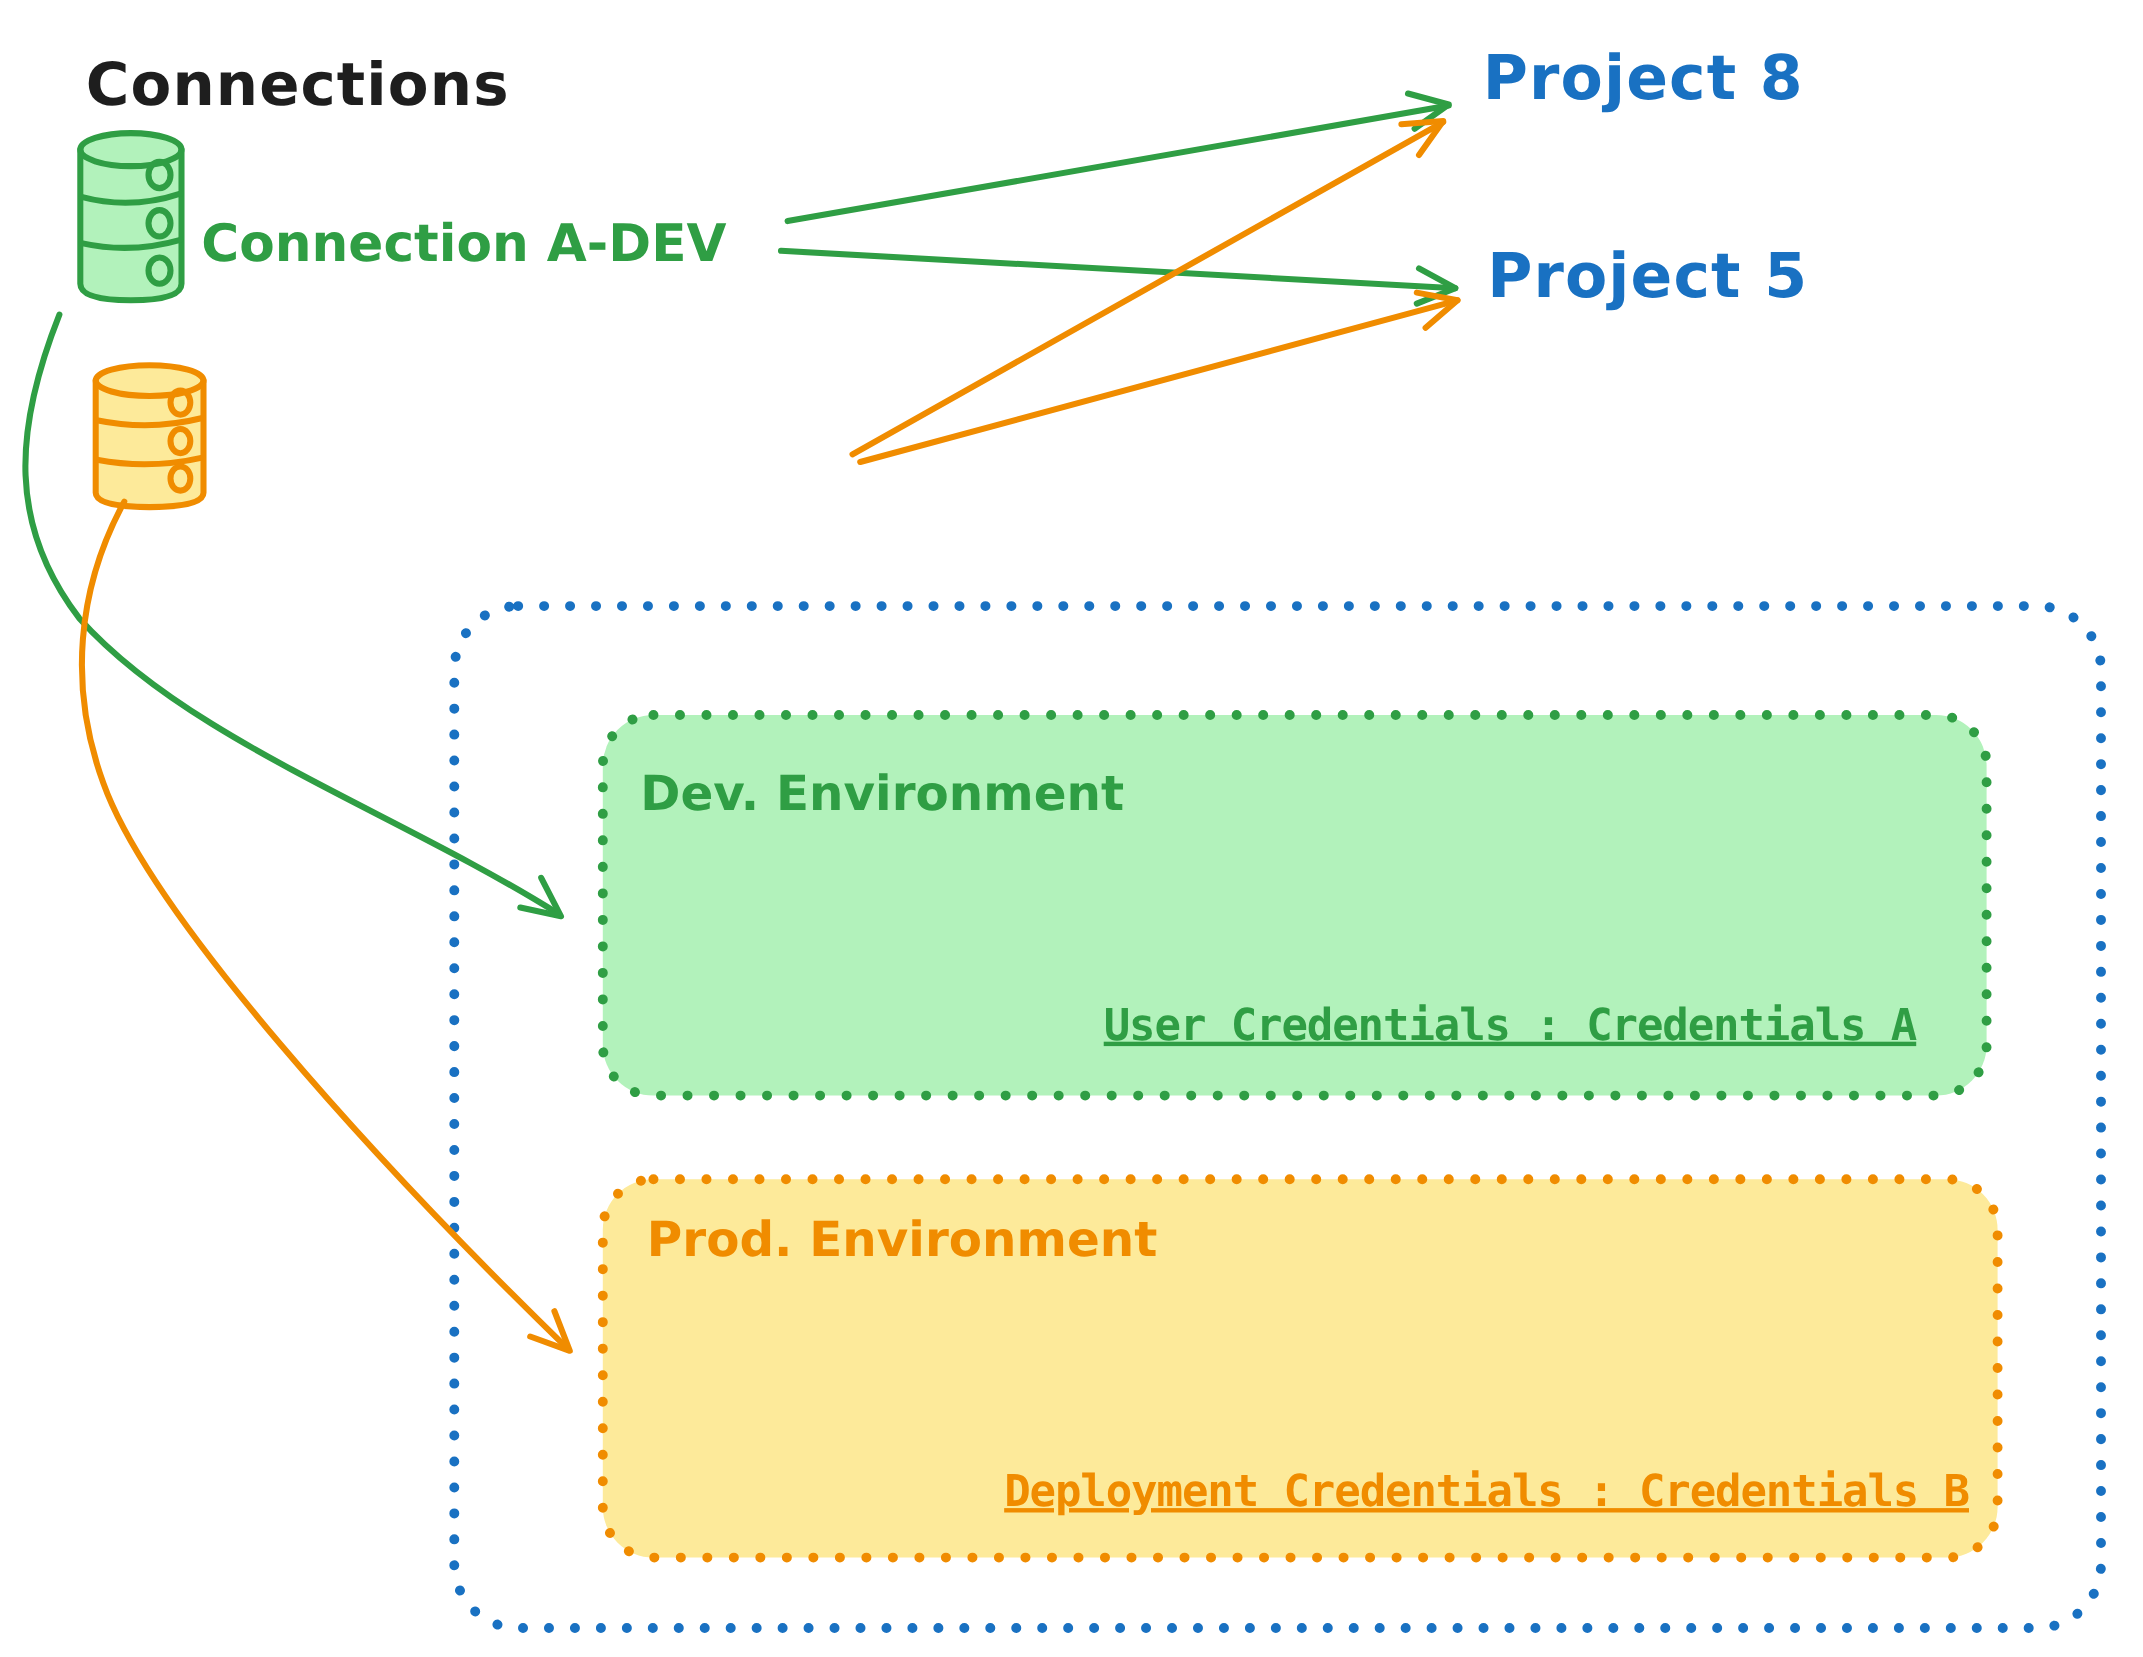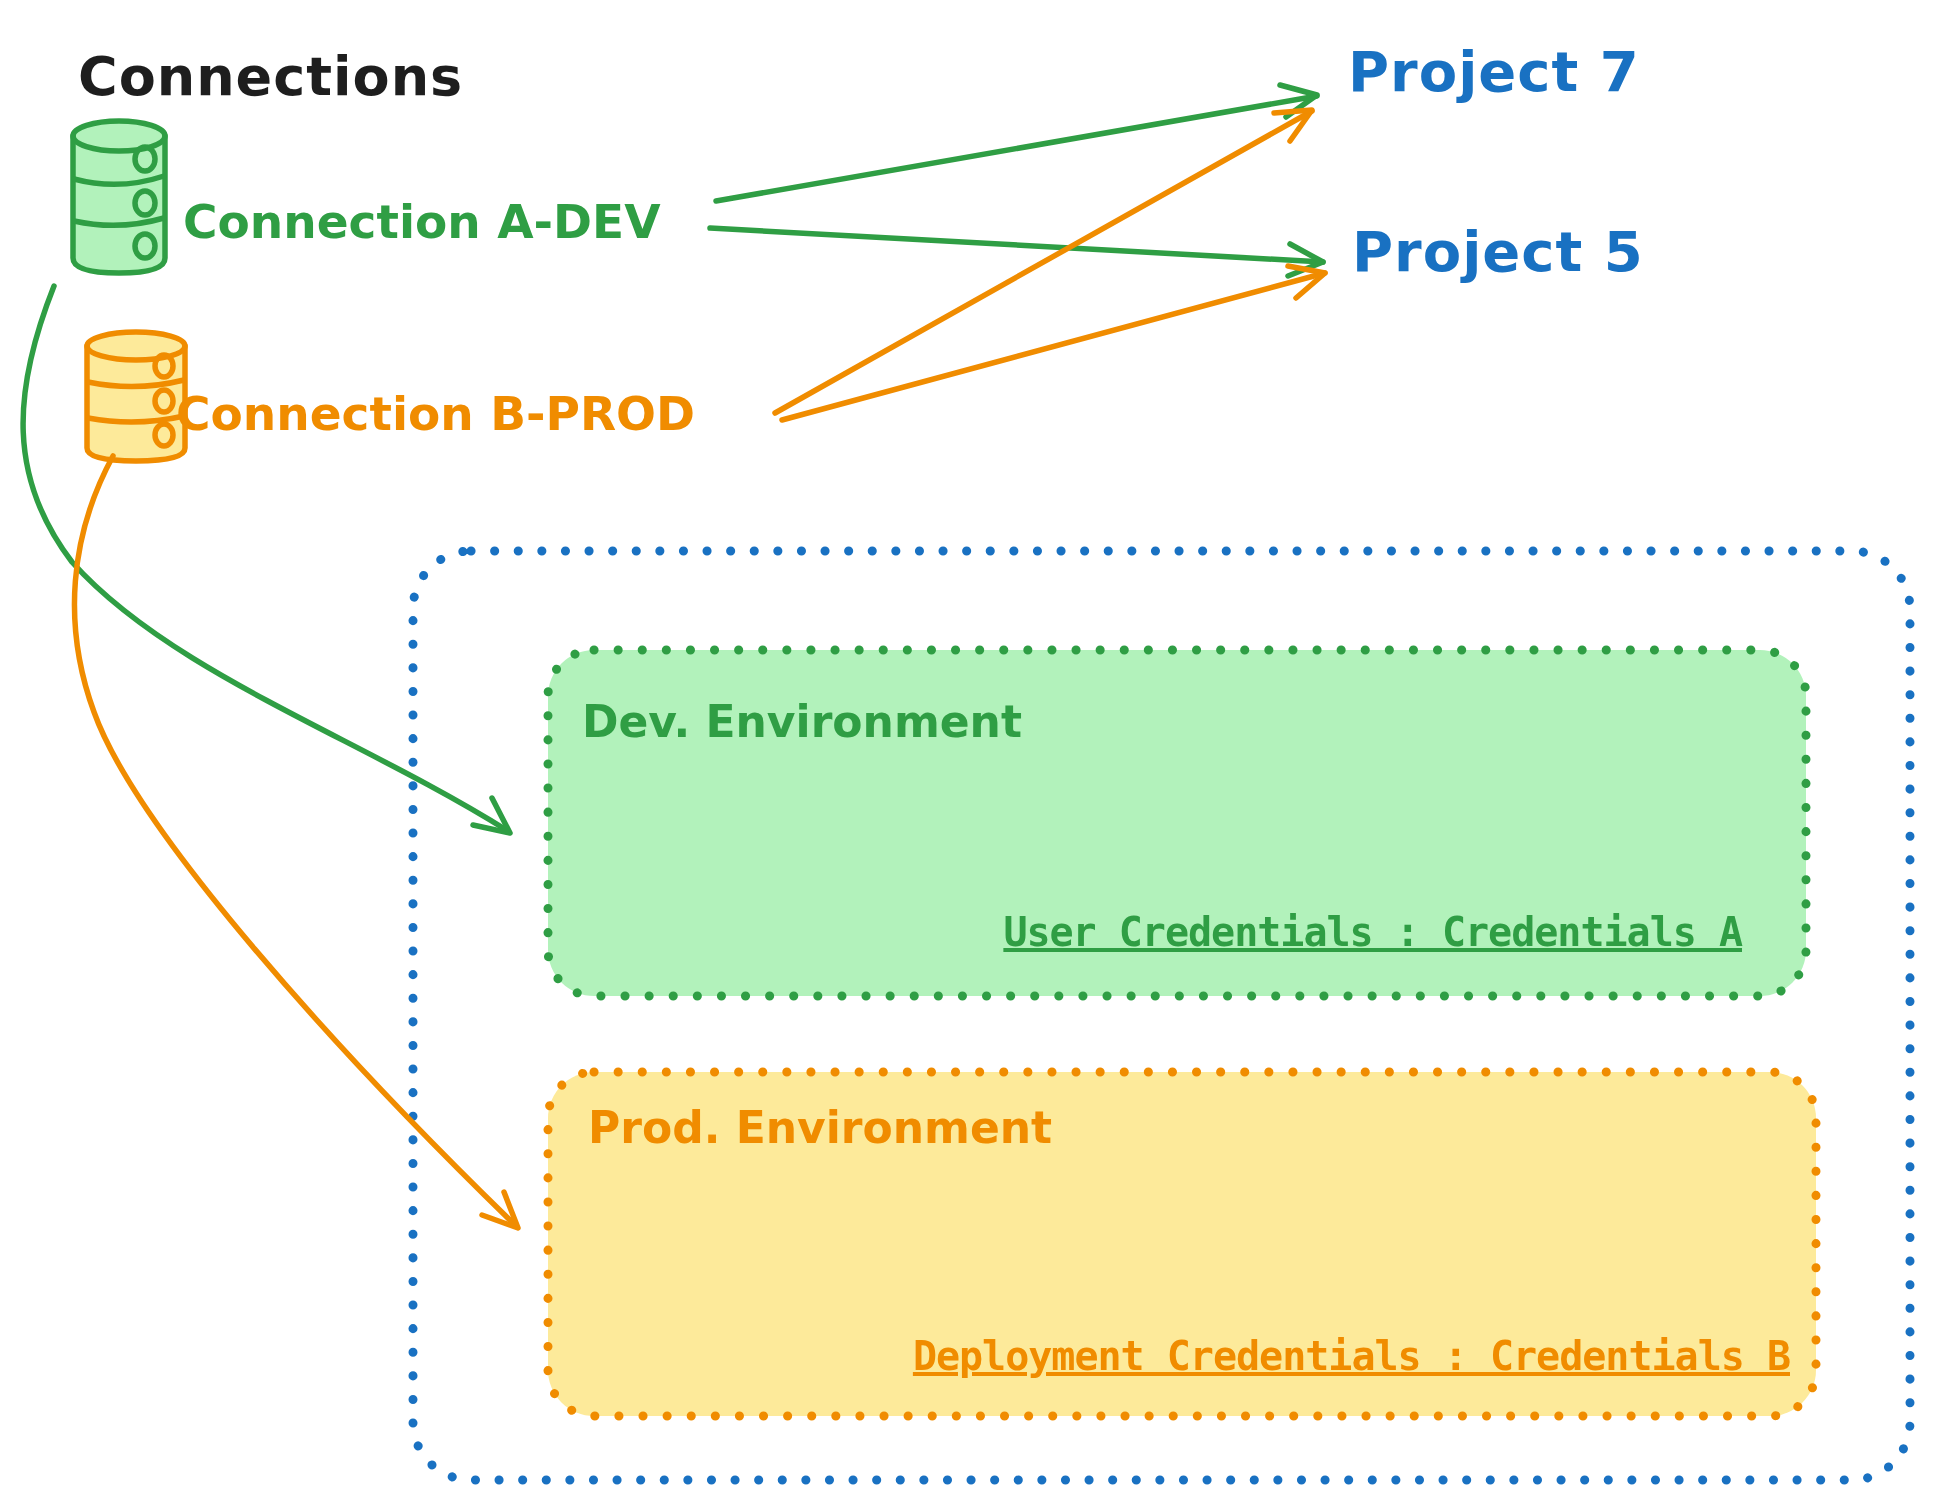--- a/index.html
+++ b/index.html
@@ -90,23 +90,22 @@
     <g stroke="#f08c00" stroke-width="5.5" fill="none" stroke-linecap="round" stroke-linejoin="round">
       <path d="M113 456 C70 535 62 625 94 712 C136 830 340 1055 516 1226"></path>
       <path d="M504 1192 L518 1228 L482 1215"></path>
     </g>
   </svg>
 
   <div class="lbl title">Connections</div>
 
   <div class="lbl conn-a">Connection A-DEV</div>
 
-  <div class="lbl conn-b">Connection B-PROD</div>
 
-  <div class="lbl proj proj3">Project 7</div>
+  <div class="lbl proj proj3">Project 8</div>
 
   <div class="lbl proj proj2">Project 5</div>
 
 
   <div class="lbl env-title dev-title">Dev. Environment</div>
 
   <div class="lbl creds dev-creds">User Credentials : Credentials A</div>
 
   <div class="lbl creds prod-creds">Deployment Credentials : Credentials B</div>
 

